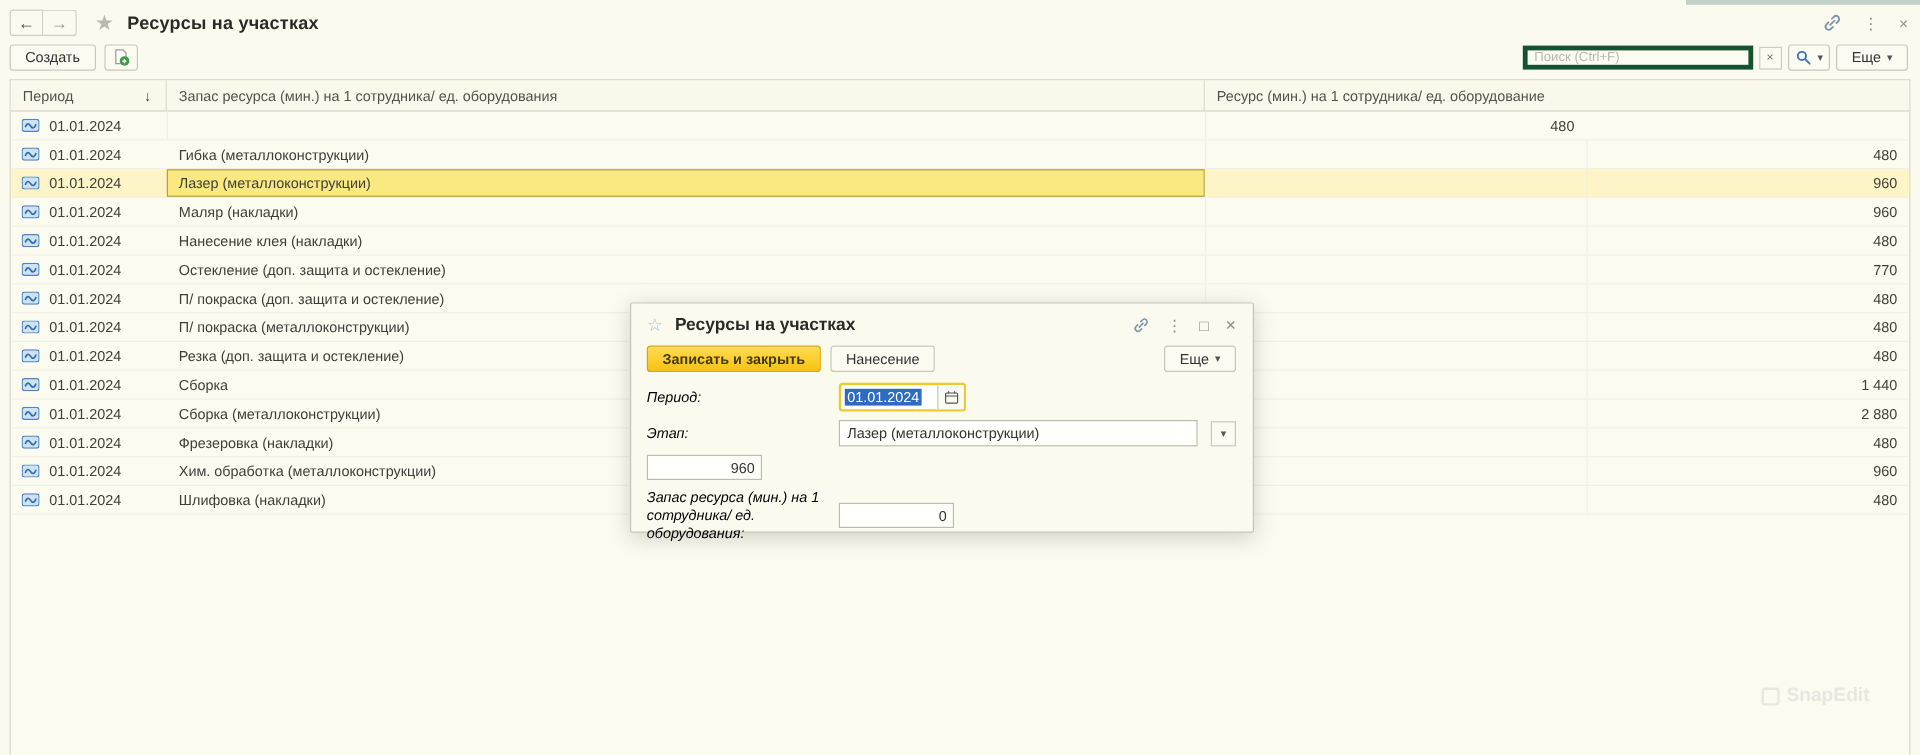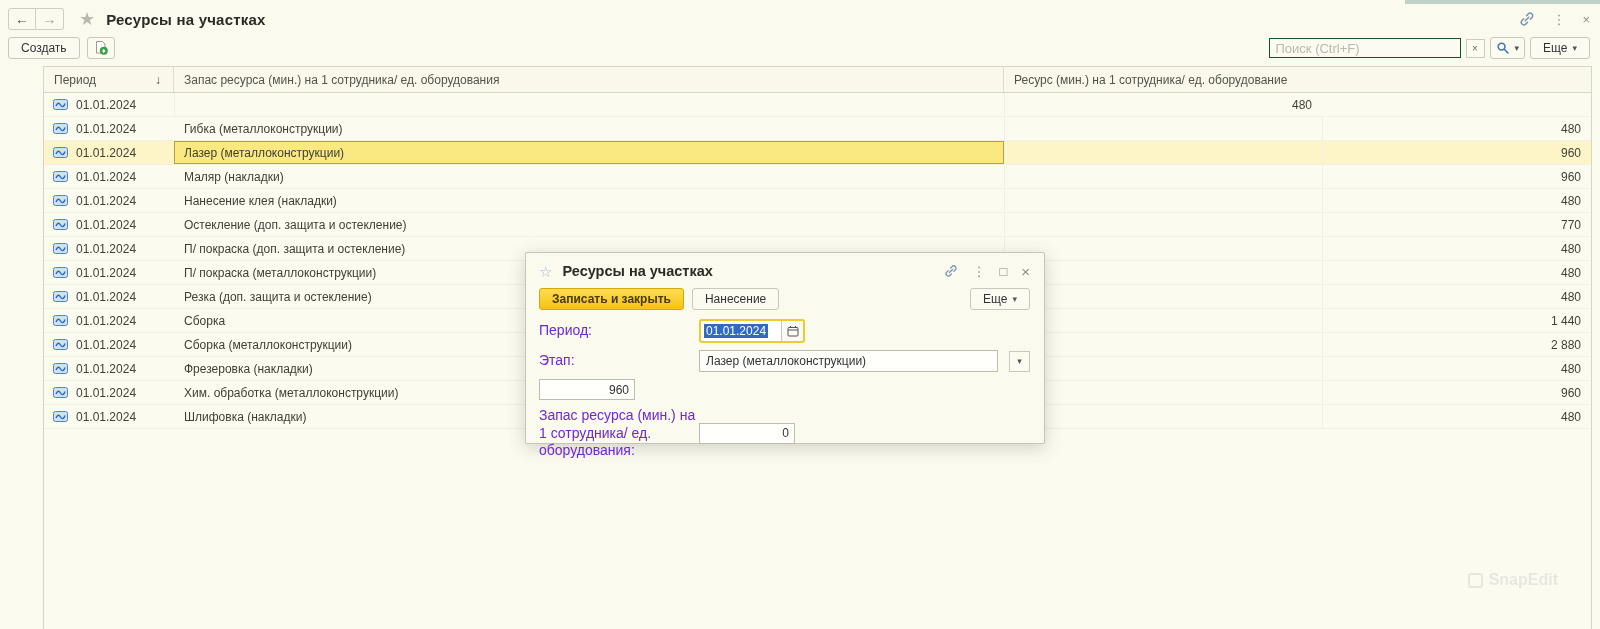--- a/index.html
+++ b/index.html
@@ -27,32 +27,32 @@
 
   
   .toolbar { position:absolute; top:36px; left:8px; right:10px; height:24px;
     display:flex; align-items:center; gap:7px; }
   .btn { border:1px solid #c9c8ba; background:#fcfbf2; border-radius:3px;
     font-size:12px; color:#333; padding:0 12px; height:22px;
     display:inline-flex; align-items:center; gap:5px; cursor:pointer;
     font-family:"Liberation Sans",sans-serif; white-space:nowrap; }
   .icon-btn { padding:0 5px; }
   .search-wrap { margin-left:auto; display:flex; align-items:center; gap:5px; }
-  .search-input { width:192px; height:20px; border:1px solid #14532d;
-    background:#fcfbf2; font-size:13px; padding:0 6px; color:#333;
+  .search-input { width:192px; height:20px; border:4px solid #14532d;
+    background:#fcfbf2; font-size:11px; padding:0 6px; color:#333;
     font-family:"Liberation Sans",sans-serif; }
   .search-input::placeholder { color:#b9b8aa; }
   .mini-btn { width:19px; height:19px; border:1px solid #cdccbe; background:#fcfbf2;
     display:flex; align-items:center; justify-content:center; font-size:10px;
     color:#6f6f66; cursor:pointer; }
   .caret { font-size:9px; color:#555; line-height:1; }
 
   
   .list { position:absolute; top:66px; left:8px; right:8px; bottom:0;
-    border:1px solid #d6d5c8; border-bottom:none; background:#fcfbf0;margin-left:35px; }
+    border:1px solid #d6d5c8; border-bottom:none; background:#fcfbf0; }
   .thead { display:grid; grid-template-columns:130px 1fr 318px 269px;
     height:26px; border-bottom:1px solid #d6d5c8; background:#f9f8eb; }
   .th { font-size:12px; color:#53534c; padding:6px 8px 0 10px;
     border-right:1px solid #dddcce; white-space:nowrap; overflow:hidden; }
   .th:last-child { border-right:none; }
   .th-period { display:flex; justify-content:space-between; padding-right:12px; }
   .sort-glyph { color:#4a4a44; font-size:12px; }
 
   .trow { display:grid; grid-template-columns:130px 1fr 318px 269px;
     height:24px; border-bottom:1px solid #f1f0e2; font-size:12px; color:#3f3f39;
@@ -73,21 +73,21 @@
   .dlg-title { display:flex; align-items:center; height:30px; padding:6px 14px 0 13px; }
   .dlg-star { color:#a9bfd4; font-size:15px; margin-right:10px; line-height:1; }
   .dlg-title-text { font-size:14.5px; font-weight:bold; color:#2a2a26; }
   .dlg-icons { margin-left:auto; display:flex; align-items:center; gap:14px; }
   .dlg-cmd { display:flex; align-items:center; gap:8px; height:28px; padding:4px 14px 0 13px; }
   .btn-primary { background:linear-gradient(#ffdc55,#f7c211); border:1px solid #d8a800;
     font-weight:bold; color:#453a00; }
   .dlg-more { margin-left:auto; }
   .form { padding:8px 14px 0 13px; display:flex; flex-direction:column; gap:7px; }
   .frow { display:flex; align-items:center; }
-  .flabel { width:160px; flex:none; font-size:14px; color:#6d28d9; line-height:1.25; }
+  .flabel { width:160px; flex:none; font-size:12px; color:#000000; line-height:1.25;font-style:italic; }
   .period-box { display:flex; align-items:stretch; border:2px solid #eccb2e;
     border-radius:3px; background:#fff; height:24px; }
   .period-value { width:80px; display:flex; align-items:center; padding:0 3px; font-size:12px; }
   .sel-text { background:#2f6bc0; color:#fff; padding:0 2px; }
   .cal-btn { width:22px; border-left:1px solid #c9c8bb; background:#fcfbf2;
     display:flex; align-items:center; justify-content:center; cursor:pointer; }
   .stage-input { width:300px; height:22px; border:1px solid #bdbcae; background:#fffffc;
     font-size:12px; padding:0 6px; color:#333; font-family:"Liberation Sans",sans-serif; }
   .caret-btn { width:21px; height:21px; border:1px solid #c9c8bb; background:#fcfbf2;
     margin-left:11px; display:flex; align-items:center; justify-content:center; cursor:pointer; }

